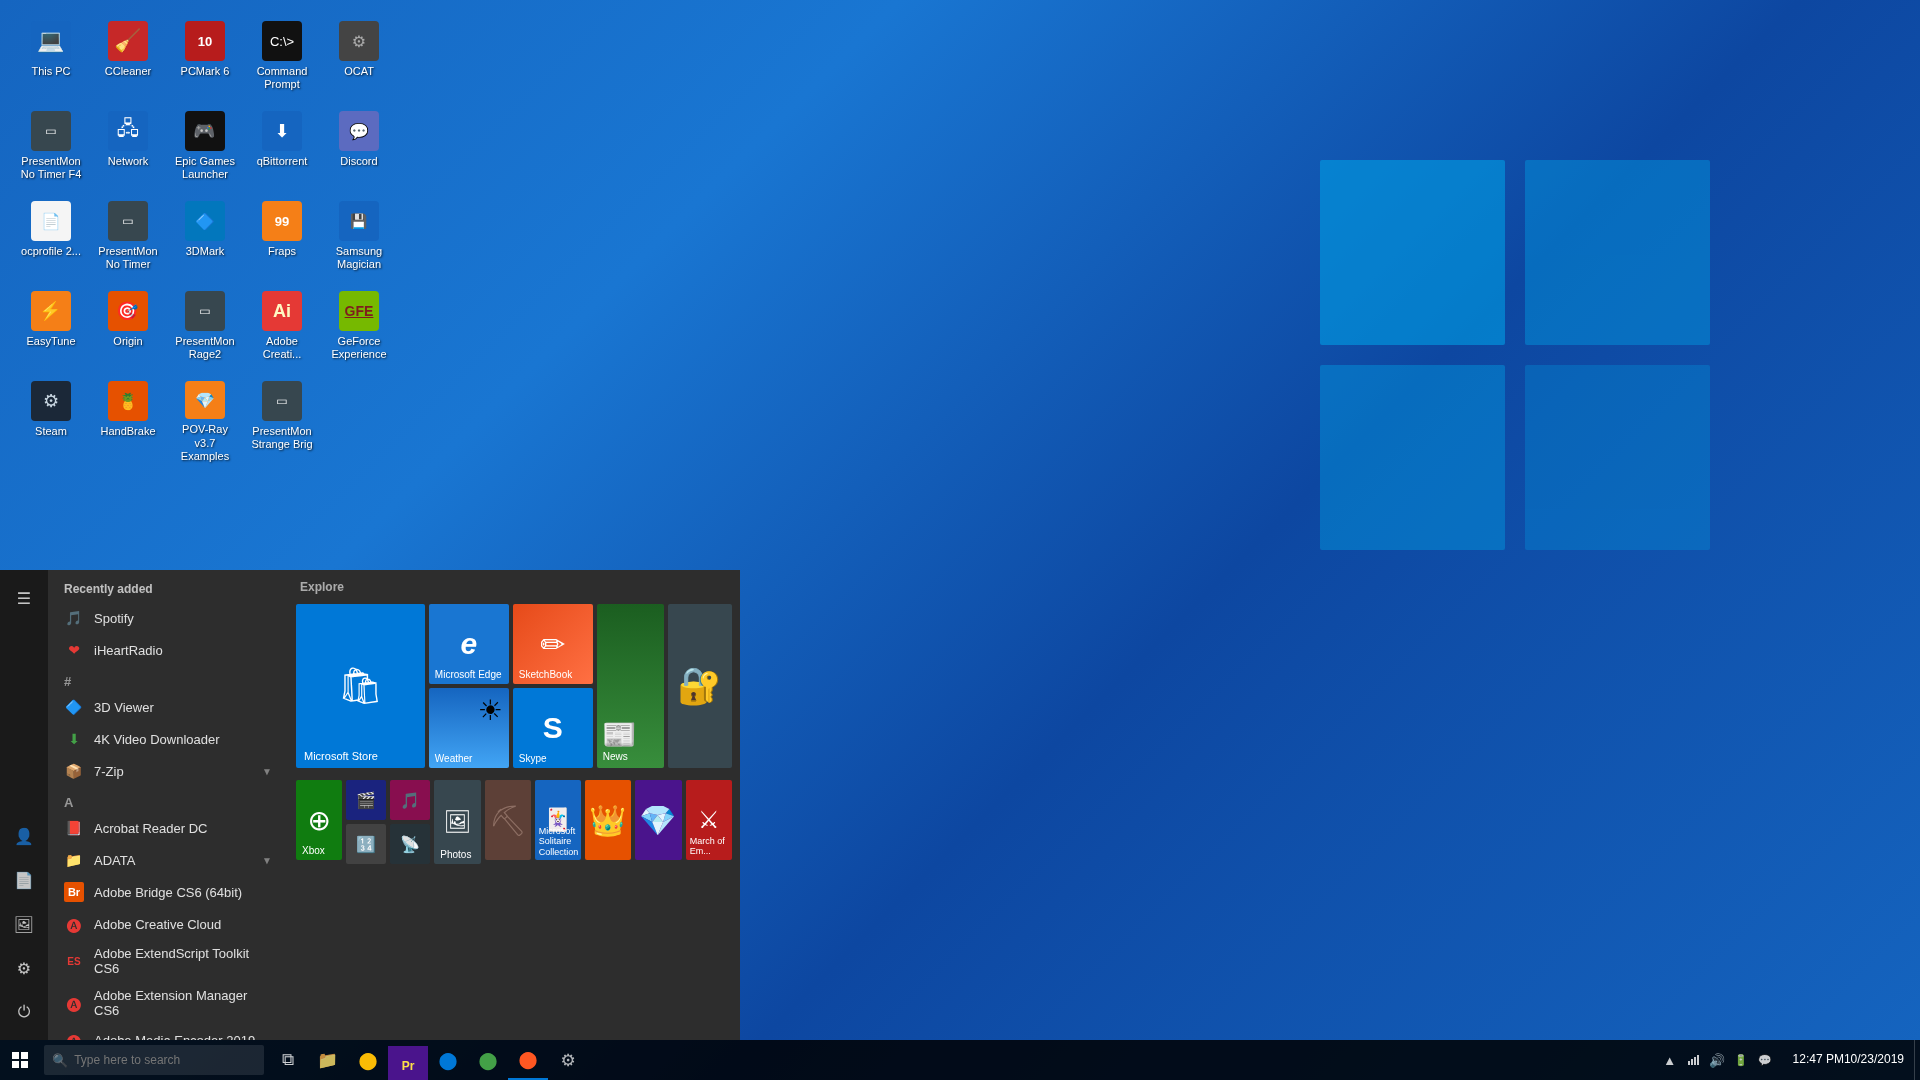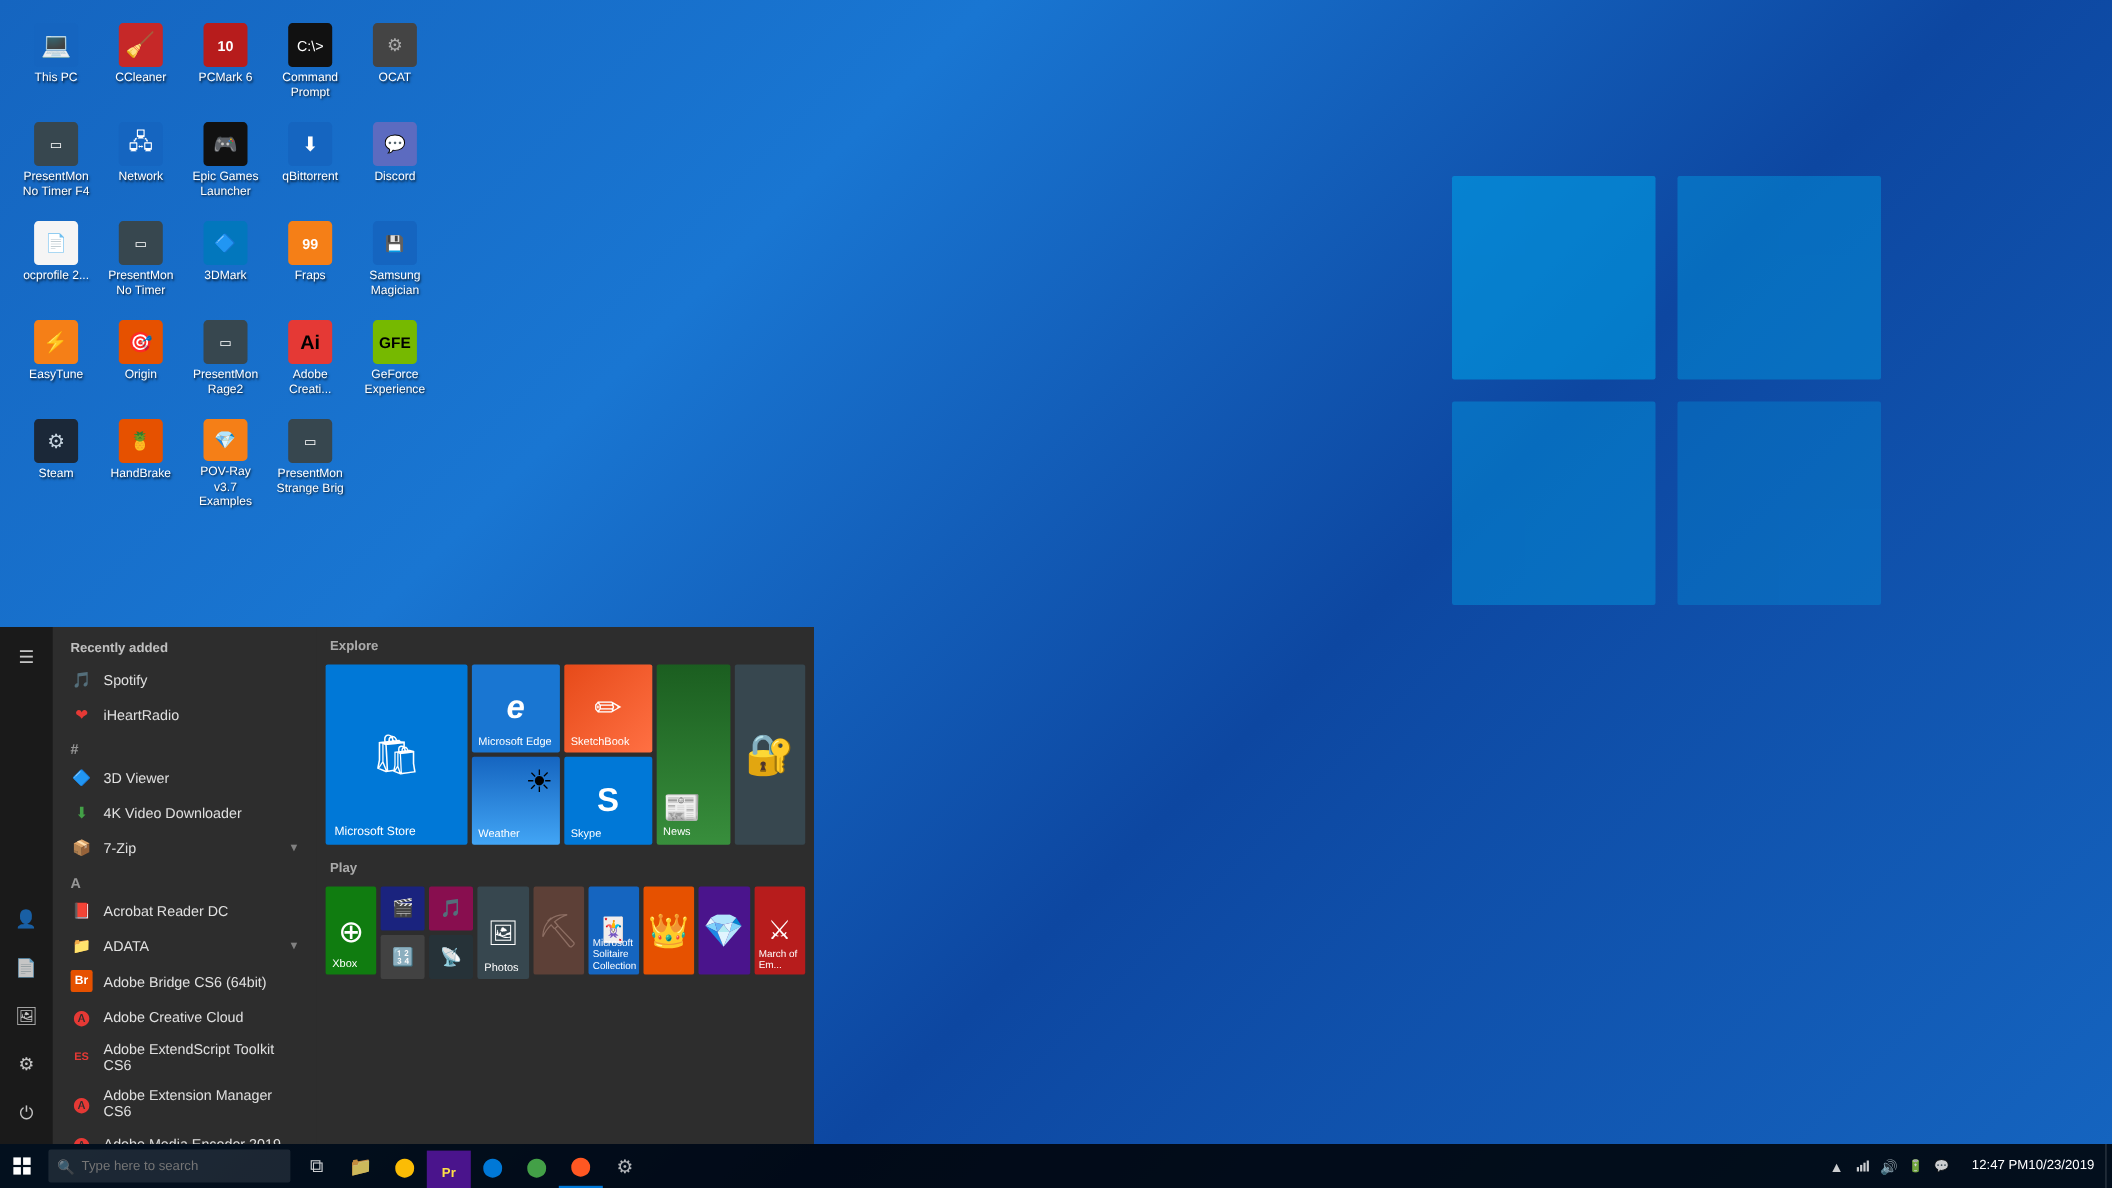--- a/index.html
+++ b/index.html
@@ -382,25 +382,25 @@
     <div class="desktop-icon">
       <div class="icon-img" style="background:#e65100; color:white; font-size:18px;">🎯</div>
       <span class="icon-label">Origin</span>
     </div>
     <div class="desktop-icon">
       <div class="icon-img" style="background:#37474f; color:white; font-size:12px;">▭</div>
       <span class="icon-label">PresentMon Rage2</span>
     </div>
 
     <div class="desktop-icon">
-      <div class="icon-img" style="background:#e53935; color:#000000; font-size:18px; font-weight:bold;">Ai</div>
+      <div class="icon-img" style="background:#e53935; color:#fef9c3; font-size:18px; font-weight:bold;">Ai</div>
       <span class="icon-label">Adobe Creati...</span>
     </div>
     <div class="desktop-icon">
-      <div class="icon-img" style="background:#76b900; color:#000000; font-size:14px; font-weight:bold;">GFE</div>
+      <div class="icon-img" style="background:#76b900; color:#7f1d1d; font-size:14px; font-weight:bold;text-decoration:underline;">GFE</div>
       <span class="icon-label">GeForce Experience</span>
     </div>
     <div class="desktop-icon">
       <div class="icon-img" style="background:#1b2838; color:#c7d5e0; font-size:18px;">⚙</div>
       <span class="icon-label">Steam</span>
     </div>
     <div class="desktop-icon">
       <div class="icon-img" style="background:#e65100; color:white; font-size:16px;">🍍</div>
       <span class="icon-label">HandBrake</span>
     </div>
@@ -524,21 +524,20 @@
         <div style="width:80px; height:164px; background:linear-gradient(180deg,#1b5e20,#388e3c); border-radius:2px; cursor:pointer; display:flex; flex-direction:column; align-items:flex-start; justify-content:flex-end; padding:6px; position:relative;">
           <span style="font-size:28px; color:white;">📰</span>
           <span style="font-size:10px; color:white;">News</span>
         </div>
 
         <div style="width:80px; height:164px; background:#37474f; border-radius:2px; cursor:pointer; display:flex; flex-direction:column; align-items:center; justify-content:center; color:#ffd54f; font-size:36px; position:relative;">
           🔐
         </div>
       </div>
 
-      <div class="section-header">Play</div>
       <div style="display:flex; gap:4px;">
 
         <div style="width:80px; height:80px; background:#107c10; border-radius:2px; cursor:pointer; display:flex; flex-direction:column; align-items:center; justify-content:center; color:white; position:relative;">
           <span style="font-size:28px;">⊕</span>
           <span style="position:absolute; bottom:4px; left:6px; font-size:10px;">Xbox</span>
         </div>
 
         <div style="display:flex; flex-direction:column; gap:4px;">
           <div style="display:flex; gap:4px;">
             <div style="width:40px; height:40px; background:#1a237e; border-radius:2px; cursor:pointer; display:flex; align-items:center; justify-content:center; color:white; font-size:16px;">🎬</div>

